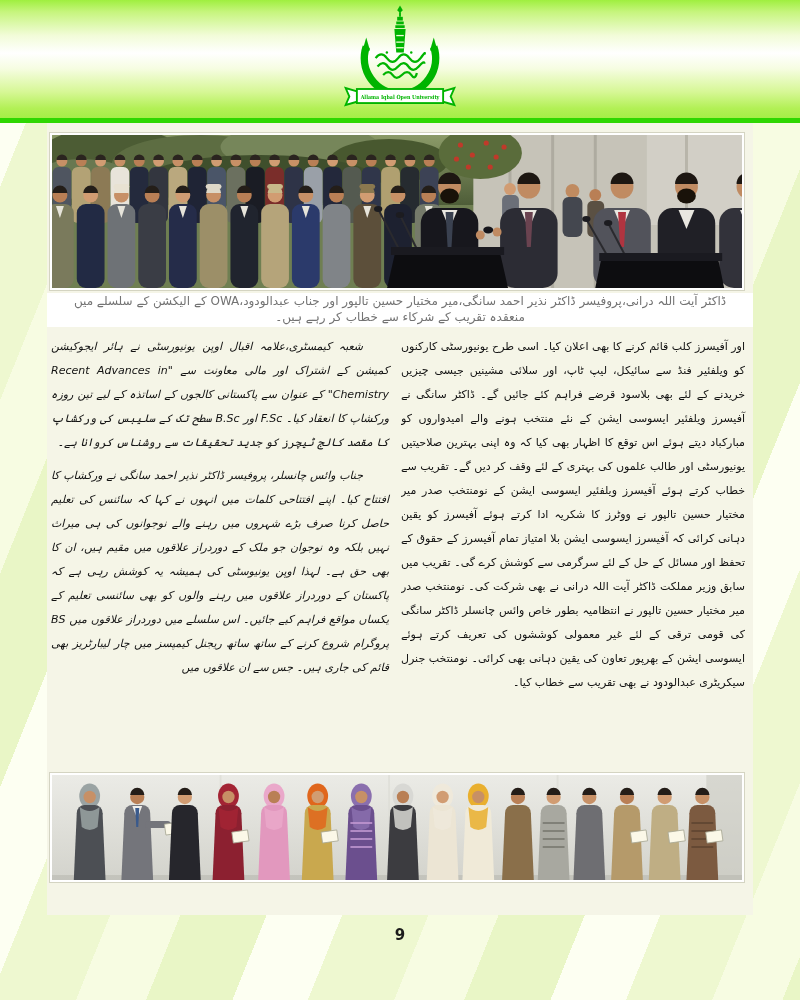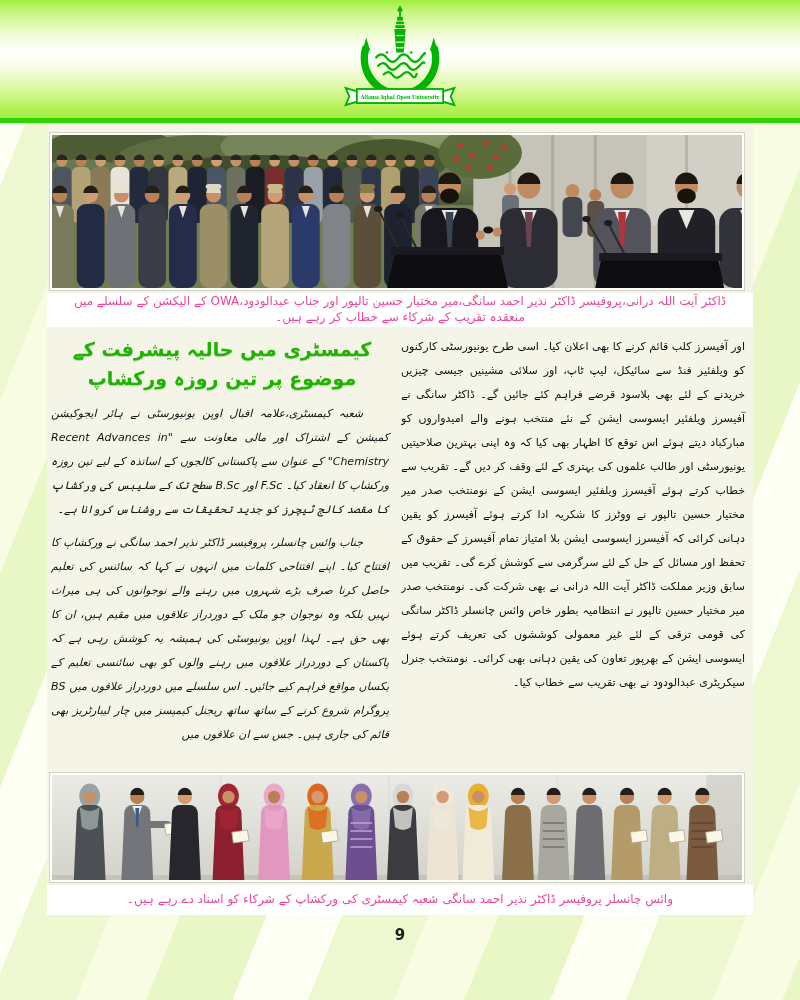--- a/index.html
+++ b/index.html
@@ -20,21 +20,21 @@
     position:absolute;left:47px;top:123px;width:706px;height:792px;
     background:#f5f5e7;
   }
   .photo{position:absolute;border:2px solid #ffffff;box-shadow:0 0 0 1px #d4d4c2;background:#777;}
   .photo svg{display:block;width:100%;height:100%;}
   .photo-top{left:3px;top:10px;width:690px;height:153px;}
   .photo-bottom{left:3px;top:650px;width:690px;height:105px;}
   .caption{
     position:absolute;left:0;width:706px;background:#ffffff;
     display:flex;align-items:center;justify-content:center;
-    font-size:12px;color:#ec4899;direction:rtl;line-height:1.3;padding:0 25px;box-sizing:border-box;
+    font-size:12px;color:#737373;direction:rtl;line-height:1.3;padding:0 25px;box-sizing:border-box;
     text-align:center;
   }
   .caption-top{top:170px;height:34px;}
   .caption-bottom{top:762px;height:30px;}
   .article{position:absolute;left:4px;top:212px;width:698px;height:436px;overflow:hidden;}
   .col{position:absolute;top:0;height:436px;overflow:hidden;direction:rtl;}
   .col-left{left:0;width:342px;}
   .col-right{right:0;width:348px;}
   .headline{
     margin:0 0 10px 0;font-size:19px;font-weight:bold;color:#1db400;
@@ -305,21 +305,20 @@
           <ellipse cx="561" cy="88" rx="4.2" ry="3" fill="#1c1c20"></ellipse>
           <polygon points="548,153 554,124 672,124 678,153" fill="#0d0d10"></polygon>
           <rect x="552" y="118" width="124" height="8" fill="#1a1a20"></rect>
         </g>
       </svg>
     </div>
     <div class="caption caption-top">ڈاکٹر آیت اللہ درانی،پروفیسر ڈاکٹر نذیر احمد سانگی،میر مختیار حسین تالپور اور جناب عبدالودود،OWA کے الیکشن کے سلسلے میں منعقدہ تقریب کے شرکاء سے خطاب کر رہے ہیں۔</div>
 
     <div class="article">
       <div class="col col-left">
-        <h2 class="headline">کیمسٹری میں حالیہ پیشرفت کے موضوع پر تین روزہ ورکشاپ</h2>
         <p>شعبہ کیمسٹری،علامہ اقبال اوپن یونیورسٹی نے ہائر ایجوکیشن کمیشن کے اشتراک اور مالی معاونت سے "Recent Advances in Chemistry" کے عنوان سے پاکستانی کالجوں کے اساتذہ کے لیے تین روزہ ورکشاپ کا انعقاد کیا۔ F.Sc اور B.Sc سطح تک کے سلیبس کی ورکشاپ کا مقصد کالج ٹیچرز کو جدید تحقیقات سے روشناس کروانا ہے۔</p>
         <p>جناب وائس چانسلر، پروفیسر ڈاکٹر نذیر احمد سانگی نے ورکشاپ کا افتتاح کیا۔ اپنے افتتاحی کلمات میں انہوں نے کہا کہ سائنس کی تعلیم حاصل کرنا صرف بڑے شہروں میں رہنے والے نوجوانوں کی ہی میراث نہیں بلکہ وہ نوجوان جو ملک کے دوردراز علاقوں میں مقیم ہیں، ان کا بھی حق ہے۔ لہذا اوپن یونیوسٹی کی ہمیشہ یہ کوشش رہی ہے کہ پاکستان کے دوردراز علاقوں میں رہنے والوں کو بھی سائنسی تعلیم کے یکساں مواقع فراہم کیے جائیں۔ اس سلسلے میں دوردراز علاقوں میں BS پروگرام شروع کرنے کے ساتھ ساتھ ریجنل کیمپسز میں چار لیبارٹریز بھی قائم کی جاری ہیں۔ جس سے ان علاقوں میں</p>
       </div>
       <div class="col col-right">
         <p>اور آفیسرز کلب قائم کرنے کا بھی اعلان کیا۔ اسی طرح یونیورسٹی کارکنوں کو ویلفئیر فنڈ سے سائیکل، لیپ ٹاپ، اور سلائی مشینیں جیسی چیزیں خریدنے کے لئے بھی بلاسود قرضے فراہم کئے جائیں گے۔ ڈاکٹر سانگی نے آفیسرز ویلفئیر ایسوسی ایشن کے نئے منتخب ہونے والے امیدواروں کو مبارکباد دیتے ہوئے اس توقع کا اظہار بھی کیا کہ وہ اپنی بہترین صلاحیتیں یونیورسٹی اور طالب علموں کی بہتری کے لئے وقف کر دیں گے۔ تقریب سے خطاب کرتے ہوئے آفیسرز ویلفئیر ایسوسی ایشن کے نومنتخب صدر میر مختیار حسین تالپور نے ووٹرز کا شکریہ ادا کرتے ہوئے آفیسرز کو یقین دہانی کرائی کہ آفیسرز ایسوسی ایشن بلا امتیاز تمام آفیسرز کے حقوق کے تحفظ اور مسائل کے حل کے لئے سرگرمی سے کوشش کرے گی۔ تقریب میں سابق وزیر مملکت ڈاکٹر آیت اللہ درانی نے بھی شرکت کی۔ نومنتخب صدر میر مختیار حسین تالپور نے انتظامیہ بطور خاص وائس چانسلر ڈاکٹر سانگی کی قومی ترقی کے لئے غیر معمولی کوششوں کی تعریف کرتے ہوئے ایسوسی ایشن کے بھرپور تعاون کی یقین دہانی بھی کرائی۔ نومنتخب جنرل سیکریٹری عبدالودود نے بھی تقریب سے خطاب کیا۔</p>
       </div>
     </div>
 
     <div class="photo photo-bottom">
       <svg viewBox="0 0 696 105" preserveAspectRatio="none">
@@ -425,17 +424,16 @@
             <rect x="643" y="30" width="26" height="16" rx="8" fill="#7c5a40"></rect>
             <polygon points="643,38 669,38 672,105 640,105" fill="#7c5a40"></polygon>
             <line x1="645" y1="48" x2="667" y2="48" stroke="#5e4430" stroke-width="1.6"></line>
             <line x1="645" y1="56" x2="667" y2="56" stroke="#5e4430" stroke-width="1.6"></line>
             <line x1="645" y1="64" x2="667" y2="64" stroke="#5e4430" stroke-width="1.6"></line>
             <line x1="645" y1="72" x2="667" y2="72" stroke="#5e4430" stroke-width="1.6"></line>
             <rect x="660" y="56" width="16" height="11" fill="#fbf8e8" stroke="#a9a896" stroke-width="0.8" transform="rotate(-8 668 61)"></rect>
           </g>
       </svg>
     </div>
-    <div class="caption caption-bottom">وائس چانسلر پروفیسر ڈاکٹر نذیر احمد سانگی شعبہ کیمسٹری کی ورکشاپ کے شرکاء کو اسناد دے رہے ہیں۔</div>
   </div>
 
   <div class="page-number">9</div>
 </div>
 
 </body></html>

